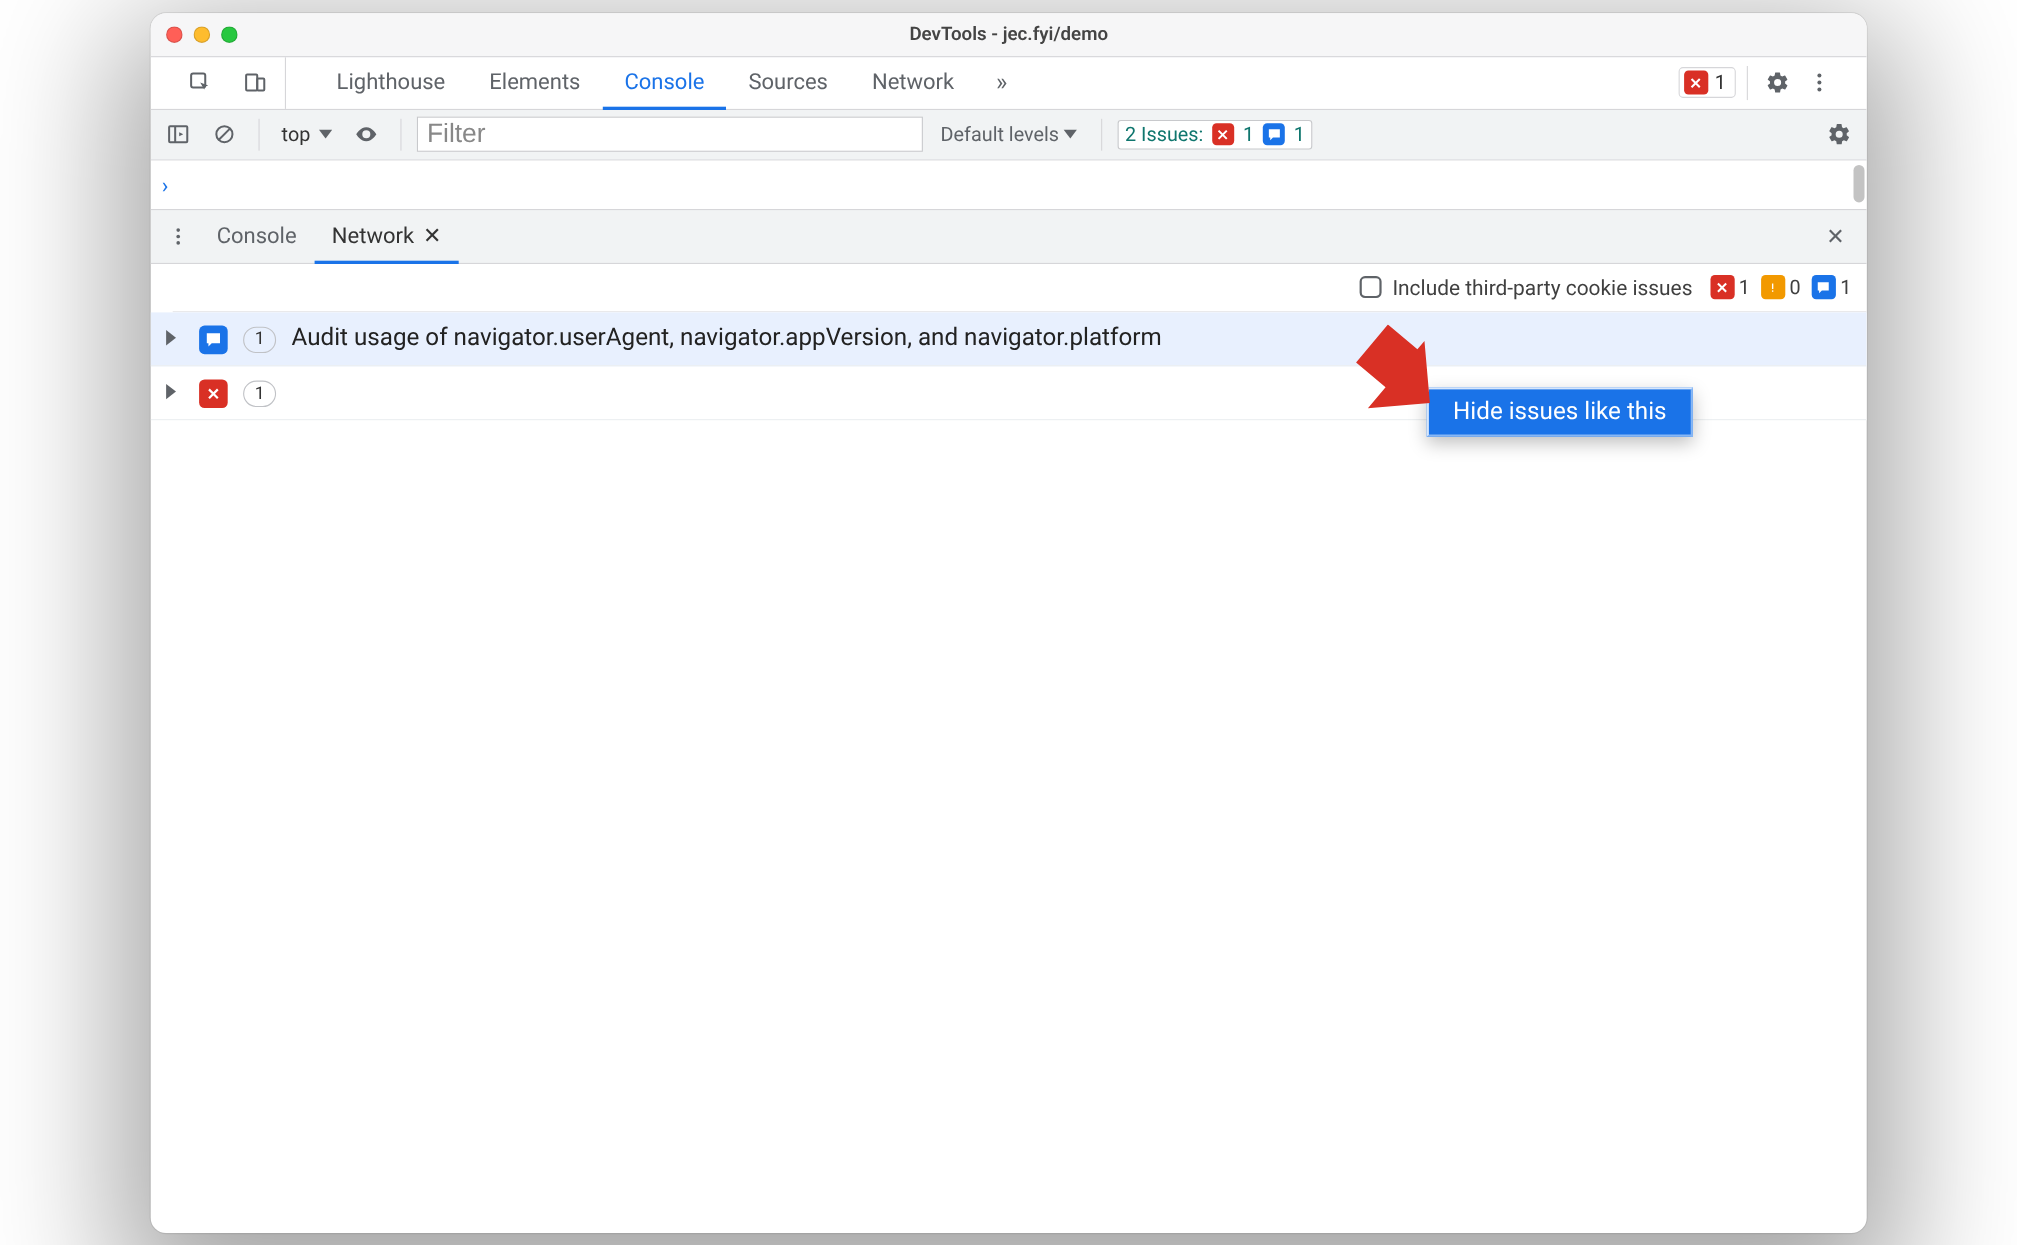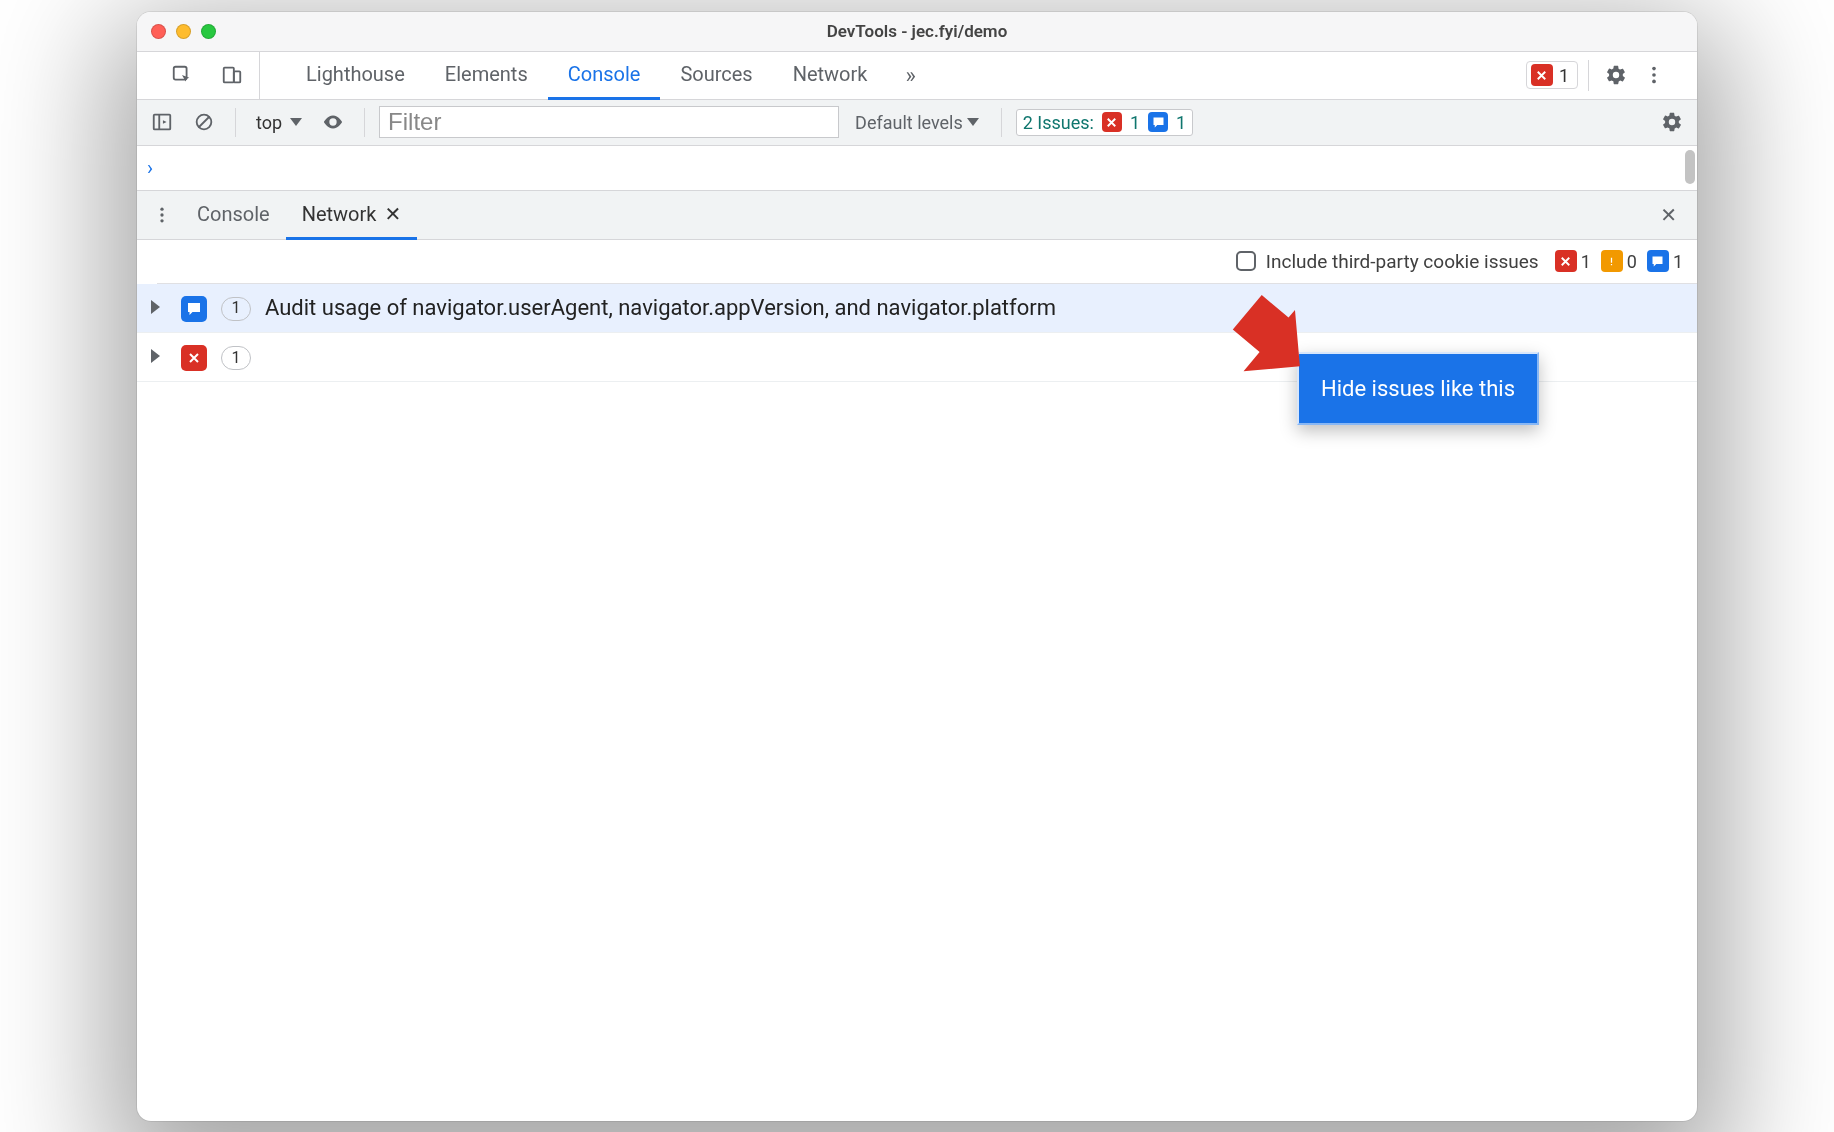--- a/index.html
+++ b/index.html
@@ -139,21 +139,21 @@
   .irow .kind.blue{background:#1a73e8;} .irow .kind.red{background:#d93025;}
   .pill{min-width:30px;height:24px;border:1px solid #c0c2c6;border-radius:12px;display:inline-flex;align-items:center;justify-content:center;font-size:16px;color:#333;padding:0 8px;flex-shrink:0;margin-top:3px;}
   .irow .msg{flex:1;}
 
   
   .ctx-menu{
     position:absolute;
     background:#1a73e8; color:#fff;
     border:2px solid #88b7f4; border-top-color:#d7e6fb; border-left-color:#d7e6fb;
     box-shadow:0 6px 16px rgba(0,0,0,.25);
-    font-size:22px; padding:22px 22px; white-space:nowrap;
+    font-size:22px; padding:8px 22px; white-space:nowrap;
     cursor:pointer;
   }
   
   .arrow-anno{position:absolute; color:#d93025;}
   .arrow-anno svg{width:100px;height:100px;display:block;}
 </style>
 </head>
 <body>
 
 <div class="stage">

